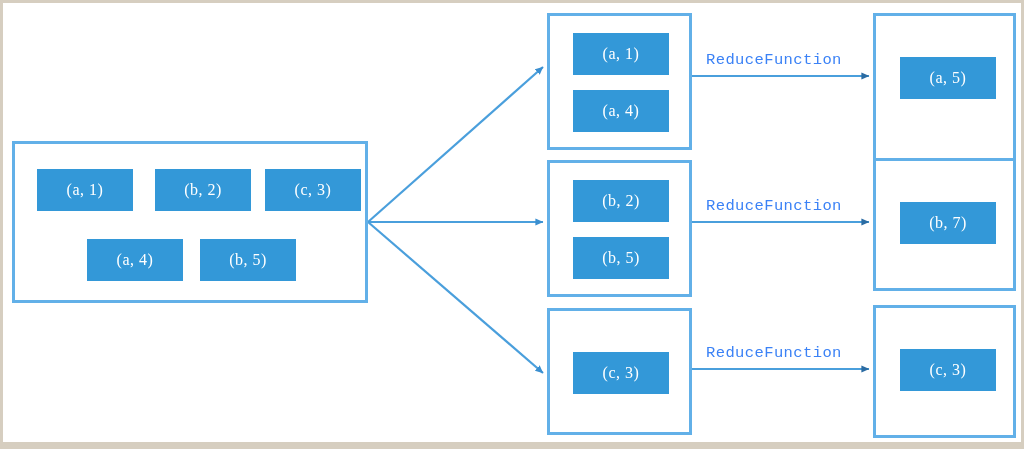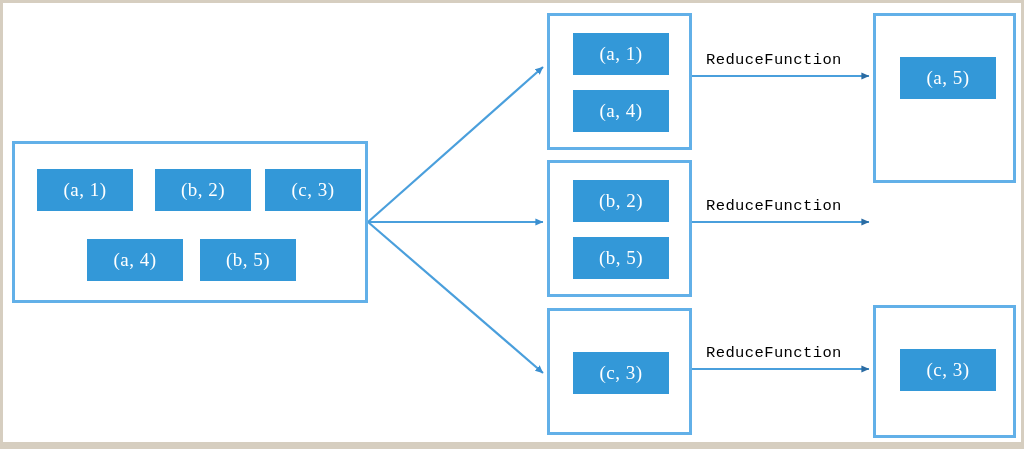--- a/index.html
+++ b/index.html
@@ -32,28 +32,28 @@
   
   .tile {
     position: absolute;
     box-sizing: border-box;
     background: #3398d8;
     color: #ffffff;
     display: flex;
     align-items: center;
     justify-content: center;
     font-family: "Liberation Serif", serif;
-    font-size: 19px;
+    font-size: 16px;
     letter-spacing: 0.5px;
     white-space: nowrap;
   }
   
   .edge-label {
     position: absolute;
-    color: #000000;
+    color: #3b82f6;
     font-family: "Liberation Mono", monospace;
     font-size: 15.5px;
     letter-spacing: 0.4px;
     white-space: nowrap;
   }
   svg.edges {
     position: absolute;
     left: 0;
     top: 0;
     width: 1018px;
@@ -105,20 +105,23 @@
   <div class="edge-label" style="left:703px; top:48px;">ReduceFunction</div>
   <div class="group-box" style="left:870px; top:10px; width:143px; height:170px;">
     <div class="tile" style="left:24px; top:41px; width:96px; height:42px;">(a, 5)</div>
   </div>
 
   <div class="group-box" style="left:544px; top:157px; width:145px; height:137px;">
     <div class="tile" style="left:23px; top:17px; width:96px; height:42px;">(b, 2)</div>
     <div class="tile" style="left:23px; top:74px; width:96px; height:42px;">(b, 5)</div>
   </div>
   <div class="edge-label" style="left:703px; top:194px;">ReduceFunction</div>
+  <div class="group-box" style="left:870px; top:155px; width:143px; height:133px;">
+    <div class="tile" style="left:24px; top:41px; width:96px; height:42px;">(b, 7)</div>
+  </div>
 
   <div class="group-box" style="left:544px; top:305px; width:145px; height:127px;">
     <div class="tile" style="left:23px; top:41px; width:96px; height:42px;">(c, 3)</div>
   </div>
   <div class="edge-label" style="left:703px; top:341px;">ReduceFunction</div>
   <div class="group-box" style="left:870px; top:302px; width:143px; height:133px;">
     <div class="tile" style="left:24px; top:41px; width:96px; height:42px;">(c, 3)</div>
   </div>
 
 </div>

